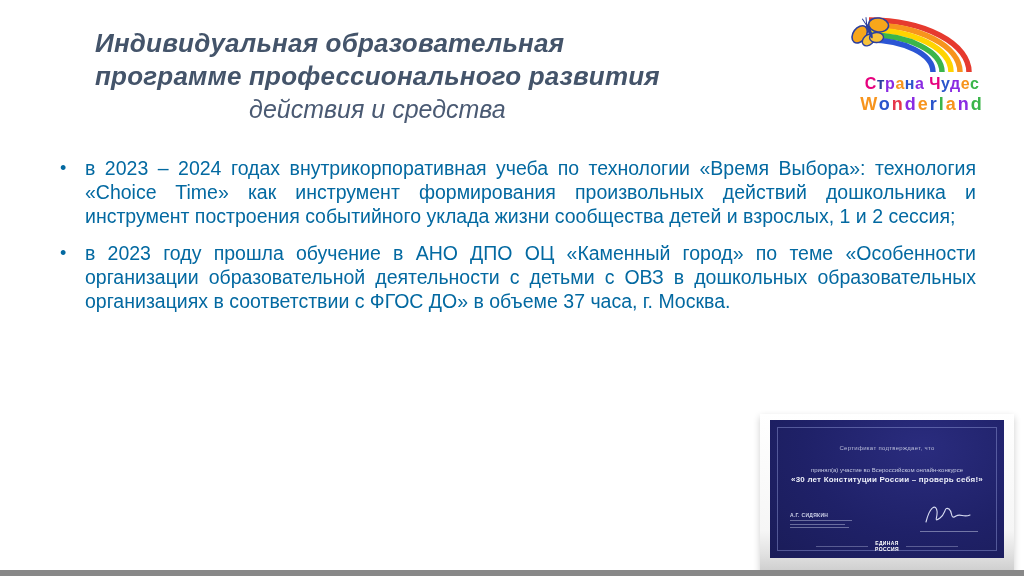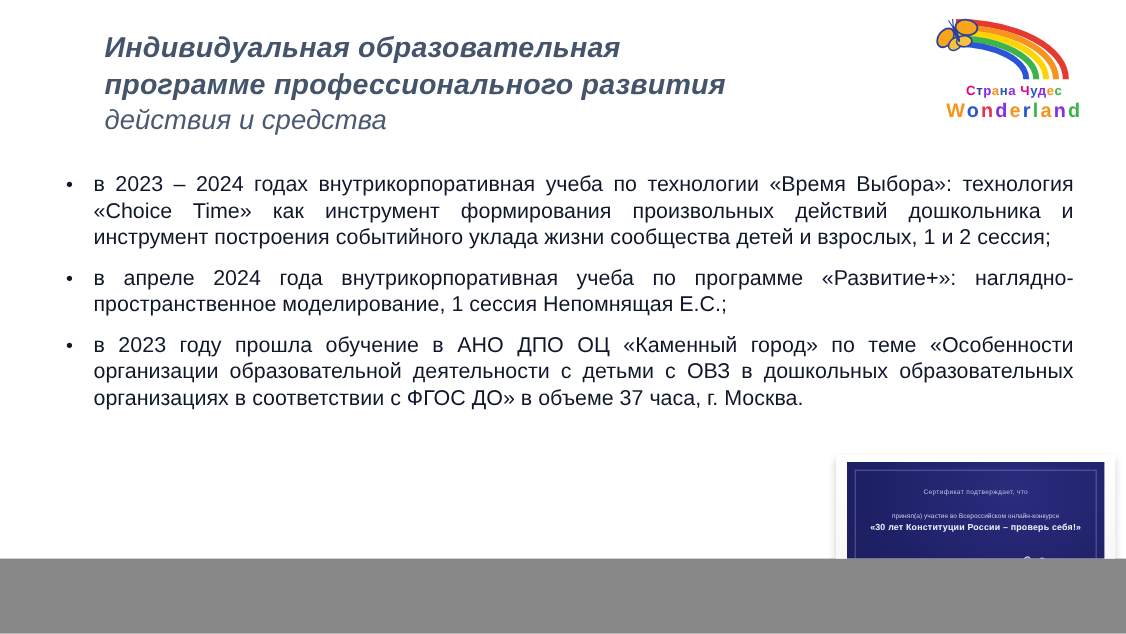--- a/index.html
+++ b/index.html
@@ -1,29 +1,29 @@
 <!DOCTYPE html>
 <html><head>
 <meta charset="utf-8">
 <style>
   html,body { margin:0; padding:0; background:#888; }
   .slide {
-    position:relative; width:1024px; height:508px; background:#ffffff;
+    position:relative; width:1024px; height:570px; background:#ffffff;
     font-family:"Liberation Sans", sans-serif; overflow:hidden; margin:0 auto;
   }
 
   
   .title-block { position:absolute; left:95px; top:27px; font-style:italic; color:#44546A; }
   .title-line  { font-weight:bold; font-size:26px; line-height:33px; letter-spacing:0.2px; }
-  .subtitle    { font-weight:normal; font-size:25px; line-height:33px; color:#4A5A73; }
+  .subtitle    { font-weight:normal; font-size:25px; line-height:33px; color:#4A5A73;text-align:center; }
 
   
   .logo { position:absolute; top:10px; right:16px; width:172px; text-align:center; line-height:1; }
   .logo svg { display:block; margin:0 auto; }
-  .logo-line1 { font-size:12px; font-weight:bold; letter-spacing:0.5px; margin-top:2px; }
+  .logo-line1 { font-size:16px; font-weight:bold; letter-spacing:0.5px; margin-top:2px; }
   .logo-line2 { font-size:18px; font-weight:bold; letter-spacing:2px; margin-top:3px; }
 
   
   .bullets { position:absolute; left:60px; top:156px; width:916px; font-size:19.5px; line-height:24px; }
   .bullet  { display:flex; margin-bottom:13px; }
   .bullet::before { content:"•"; flex:0 0 25px; font-size:18px; }
   .bullet-text { flex:1; text-align:justify; }
 
   
   .cert-photo {
@@ -75,26 +75,23 @@
         <ellipse cx="9" cy="-6" rx="10" ry="7" transform="rotate(28)" fill="#F7A61B" stroke="#2B3F9E" stroke-width="1.6"></ellipse>
         <ellipse cx="-7" cy="7" rx="7" ry="5" transform="rotate(-20)" fill="#F7C23B" stroke="#2B3F9E" stroke-width="1.4"></ellipse>
         <ellipse cx="7" cy="8" rx="7" ry="5" transform="rotate(18)" fill="#F7C23B" stroke="#2B3F9E" stroke-width="1.4"></ellipse>
         <ellipse cx="0" cy="1" rx="1.8" ry="8" fill="#2B3F9E"></ellipse>
       </g>
     </svg>
     <div class="logo-line1"><span style="color: rgb(230, 0, 126);">С</span><span style="color: rgb(43, 63, 158);">т</span><span style="color: rgb(138, 43, 226);">р</span><span style="color: rgb(247, 148, 29);">а</span><span style="color: rgb(43, 85, 204);">н</span><span style="color: rgb(138, 43, 226);">а</span><span> </span><span style="color: rgb(230, 0, 126);">Ч</span><span style="color: rgb(43, 85, 204);">у</span><span style="color: rgb(138, 43, 226);">д</span><span style="color: rgb(247, 148, 29);">е</span><span style="color: rgb(59, 181, 74);">с</span></div>
     <div class="logo-line2"><span style="color: rgb(247, 148, 29);">W</span><span style="color: rgb(43, 85, 204);">o</span><span style="color: rgb(230, 54, 75);">n</span><span style="color: rgb(138, 43, 226);">d</span><span style="color: rgb(247, 148, 29);">e</span><span style="color: rgb(43, 85, 204);">r</span><span style="color: rgb(59, 181, 74);">l</span><span style="color: rgb(247, 148, 29);">a</span><span style="color: rgb(138, 43, 226);">n</span><span style="color: rgb(59, 181, 74);">d</span></div>
   </div>
 
-  <div class="bullets" style="color: #0f172a;">
+  <div class="bullets" style="color: #0369a1;">
     <div class="bullet">
       <span class="bullet-text">в 2023 – 2024 годах внутрикорпоративная учеба по технологии «Время Выбора»: технология «Choice Time» как инструмент формирования произвольных действий дошкольника и инструмент построения событийного уклада жизни сообщества детей и взрослых, 1 и 2 сессия;</span>
-    </div>
-    <div class="bullet">
-      <span class="bullet-text">в апреле 2024 года внутрикорпоративная учеба по программе «Развитие+»: наглядно-пространственное моделирование, 1 сессия Непомнящая Е.С.;</span>
     </div>
     <div class="bullet">
       <span class="bullet-text">в 2023 году прошла обучение в АНО ДПО ОЦ «Каменный город» по теме «Особенности организации образовательной деятельности с детьми с ОВЗ в дошкольных образовательных организациях в соответствии с ФГОС ДО» в объеме 37 часа, г. Москва.</span>
     </div>
   </div>
 
   <div class="cert-photo">
     <div class="cert-card">
       <div class="cert-inner-border"></div>
       <div class="cert-line1">Сертификат подтверждает, что</div>

